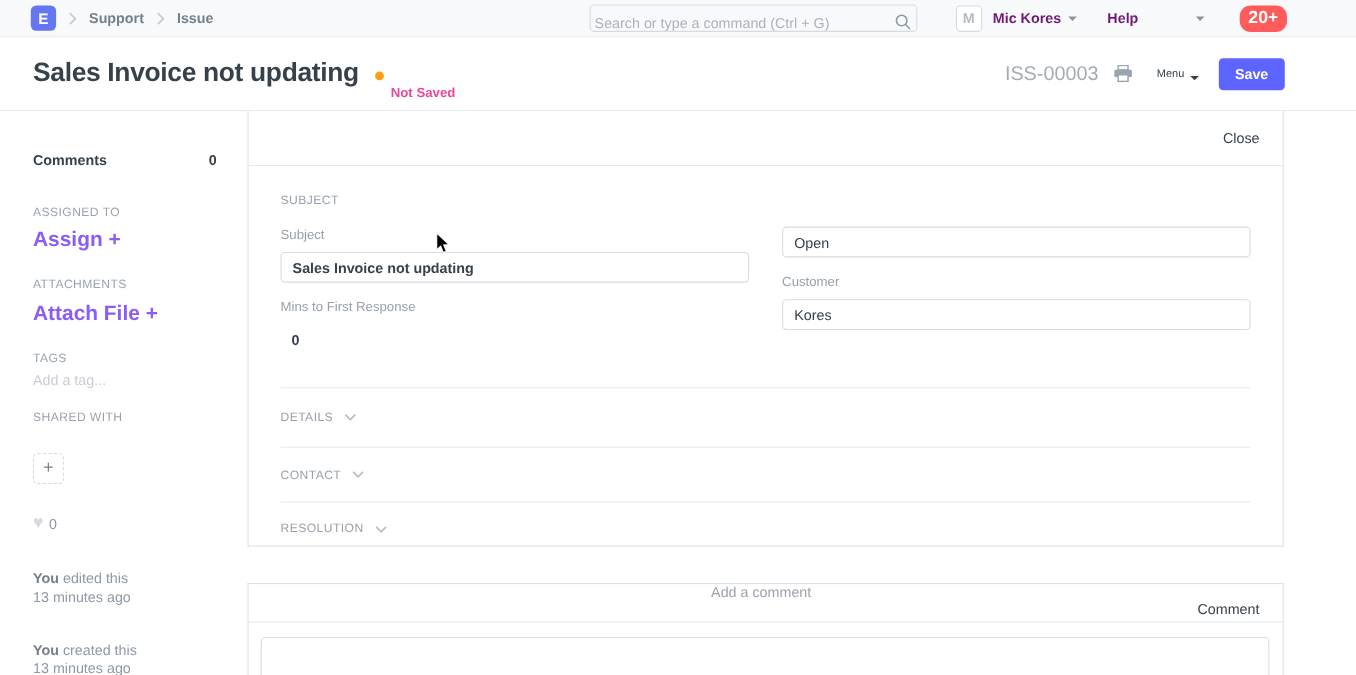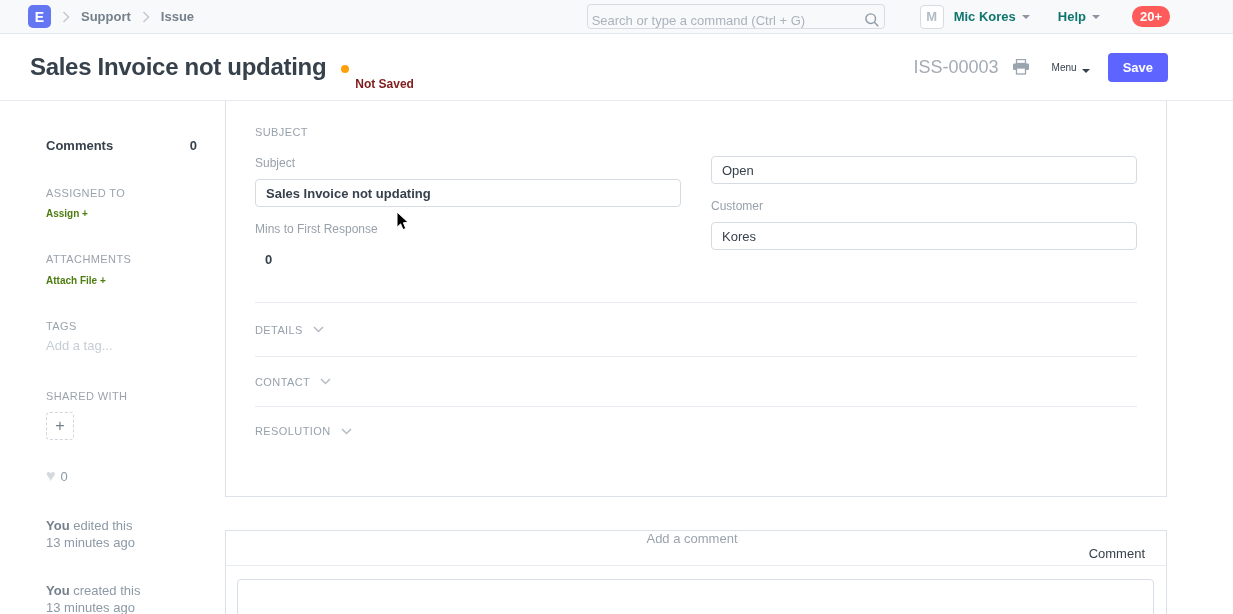--- a/index.html
+++ b/index.html
@@ -16,56 +16,56 @@
   .crumb { font-size:13px; font-weight:bold; color:#74808b; cursor:pointer; }
   .nav-search { margin-left:auto; margin-right:35px; width:298px; height:25px;
     border:1px solid #d6dbe1; border-radius:4px; display:flex; align-items:flex-end;
     padding:0 4px; background:transparent; }
   .nav-search input { flex:1; border:none; outline:none; background:transparent;
     font-size:13px; color:#36414c; font-family:"Liberation Sans",sans-serif; }
   .nav-search input::placeholder { color:#a9b3bd; }
   .avatar { width:24px; height:24px; border:1px solid #d6dbe1; border-radius:4px;
     background:#fff; color:#b3bcc5; font-size:13px; font-weight:bold;
     display:flex; align-items:center; justify-content:center; margin-right:10px; }
-  .nav-item { font-size:13px; font-weight:bold; color:#0f766e; display:flex;
+  .nav-item { font-size:13px; font-weight:bold; color:#701a75; display:flex;
     align-items:center; cursor:pointer; }
   .caret { display:inline-block; width:0; height:0; border-left:4px solid transparent;
     border-right:4px solid transparent; border-top:4px solid #8b96a1; margin-left:6px; }
   .user-menu { margin-right:28px; }
-  .help-menu { margin-right:32px; }
-  .notif-badge { background:#ff5b5b; color:#fff; font-size:13px; font-weight:bold;
+  .help-menu { margin-right:32px;gap:46px; }
+  .notif-badge { background:#ff5b5b; color:#fff; font-size:16px; font-weight:bold;
     padding:3px 8px; border-radius:10px; cursor:pointer; }
 
   
   .titlebar { height:67px; display:flex; align-items:center; background:#fff;
     border-bottom:1px solid #e7eaef; padding:0 65px 0 30px; }
   .page-title { font-size:24px; font-weight:bold; color:#36414c; letter-spacing:-0.3px; }
   .indicator { margin-left:15px; display:flex; align-items:center; gap:6px; margin-top:4px; }
   .indicator .dot { width:8px; height:8px; border-radius:50%; background:#ffa00a; }
-  .indicator .txt { font-size:12px; font-weight:bold; color:#7f1d1d;margin-top:30px; }
+  .indicator .txt { font-size:12px; font-weight:bold; color:#ec4899;margin-top:30px; }
   .doc-id { margin-left:auto; font-size:18px; color:#a3abb4; }
   .printer-btn { margin-left:13px; cursor:pointer; display:flex; align-items:center; }
   .menu-btn { margin-left:22px; font-size:10px; color:#36414c; display:flex;
     align-items:flex-end; cursor:pointer; }
   .menu-btn .caret { border-top-color:#36414c; margin-left:5px; }
   .save-btn { margin-left:18px; background:#5e64ff; color:#fff; font-size:13px;
     font-weight:bold; border:none; border-radius:4px; padding:7px 15px;
     cursor:pointer; font-family:"Liberation Sans",sans-serif; }
 
   
   .content { display:flex; height:513px; }
   .sidebar { width:225px; flex-shrink:0; position:relative; }
   .main { width:942px; position:relative; }
 
   
-  .sb { position:absolute; left:30px;margin-left:16px; }
+  .sb { position:absolute; left:30px; }
   .sb-comments { top:37px; right:28px; display:flex; justify-content:space-between;
     font-size:13px; font-weight:bold; color:#36414c; cursor:pointer; }
   .sb-heading { font-size:11px; color:#9aa3ad; letter-spacing:.4px; }
-  .sb-action { font-size:10px; font-weight:bold; color:#4d7c0f; cursor:pointer; }
+  .sb-action { font-size:19px; font-weight:bold; color:#8b5cf6; cursor:pointer; }
   .sb-placeholder { font-size:13px; color:#c7cdd4; cursor:text; }
   .plus-box { top:311px; width:28px; height:28px; border:1px dashed #cfd6dc;
     border-radius:4px; display:flex; align-items:center; justify-content:center;
     color:#74808b; font-size:16px; cursor:pointer; }
   .likes { top:367px; display:flex; align-items:center; gap:5px; cursor:pointer; }
   .heart { color:#d3d9df; font-size:16px; line-height:1; }
   .like-count { font-size:13px; color:#8d99a6; }
   .activity { font-size:13px; color:#8d99a6; line-height:17px; }
   .activity .actor { font-weight:bold; color:#74808b; }
 
@@ -173,21 +173,21 @@
     <div class="sb sb-comments">
       <span>Comments</span>
       <span>0</span>
     </div>
     <div class="sb sb-heading" style="top:86px">ASSIGNED TO</div>
     <div class="sb sb-action" style="top:107px">Assign +</div>
     <div class="sb sb-heading" style="top:152px">ATTACHMENTS</div>
     <div class="sb sb-action" style="top:174px">Attach File +</div>
     <div class="sb sb-heading" style="top:219px">TAGS</div>
     <div class="sb sb-placeholder" style="top:237px">Add a tag...</div>
-    <div class="sb sb-heading" style="top:289px">SHARED WITH</div>
+    <div class="sb sb-heading" style="top:273px">SHARED WITH</div>
     <div class="sb plus-box">
       <span>+</span>
     </div>
     <div class="sb likes">
       <span class="heart">♥</span>
       <span class="like-count">0</span>
     </div>
     <div class="sb activity" style="top:416px">
       <span class="actor">You</span>
       <span>edited this</span><br>
@@ -196,20 +196,23 @@
     <div class="sb activity" style="top:481px">
       <span class="actor">You</span>
       <span>created this</span><br>
       <span>13 minutes ago</span>
     </div>
   </div>
 
   <div class="main">
 
     <div class="form-card">
+      <div class="close-row">
+        <span class="close-link">Close</span>
+      </div>
 
       <div class="form-body">
         <div class="section-heading">SUBJECT</div>
 
         <div class="fields-grid">
           <div>
             <div class="field">
               <label>Subject</label>
               <input class="bold" type="text" value="Sales Invoice not updating" style="">
             </div>

